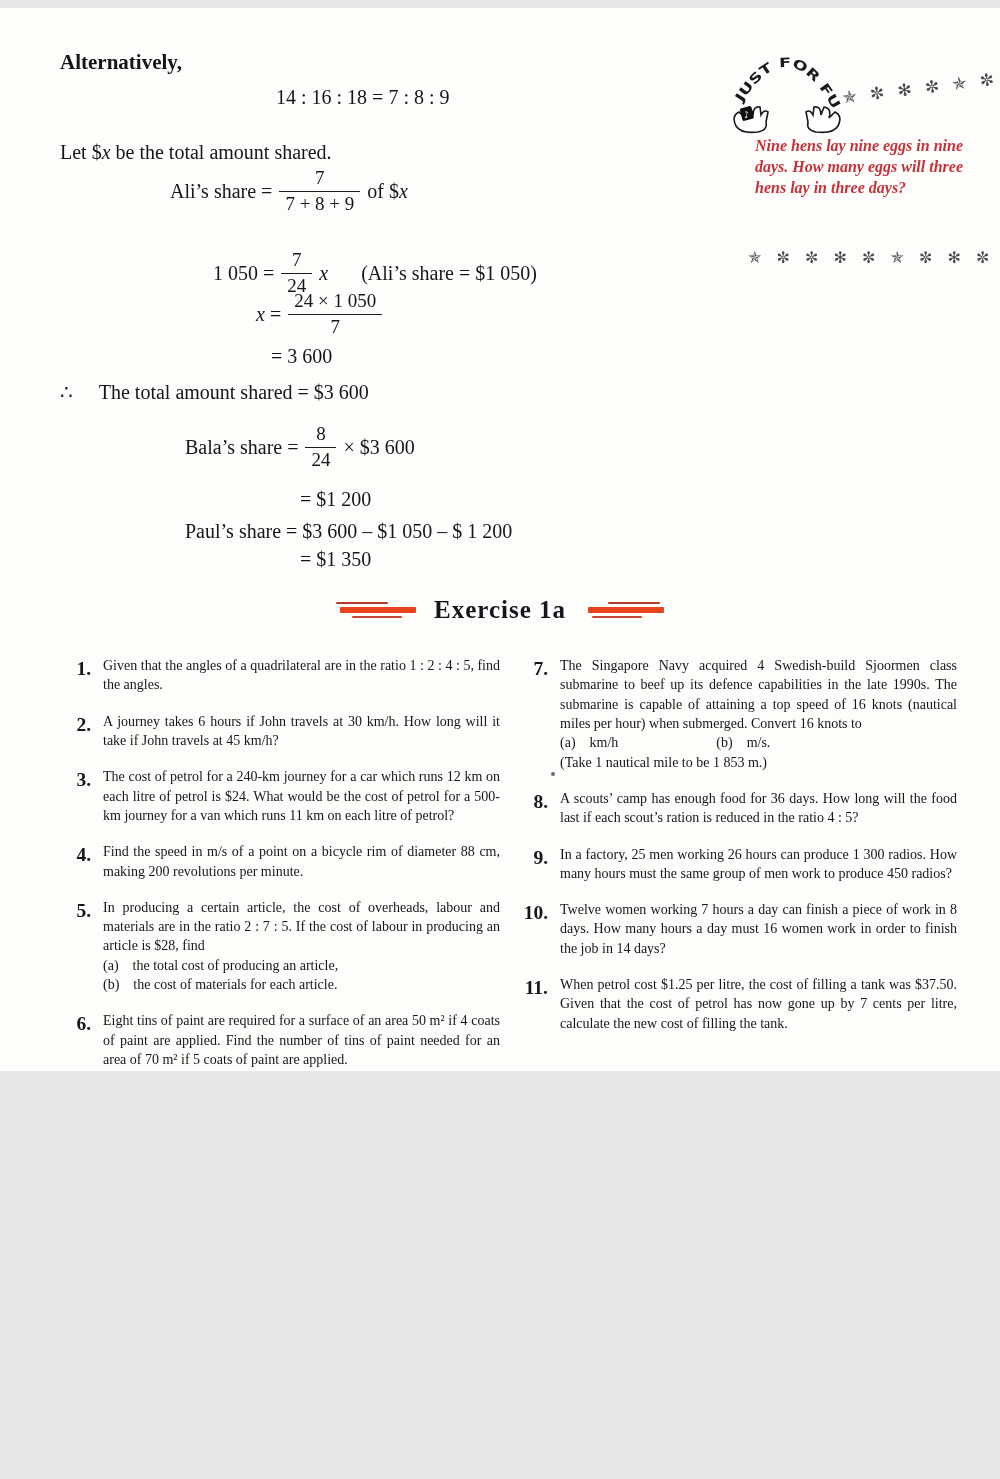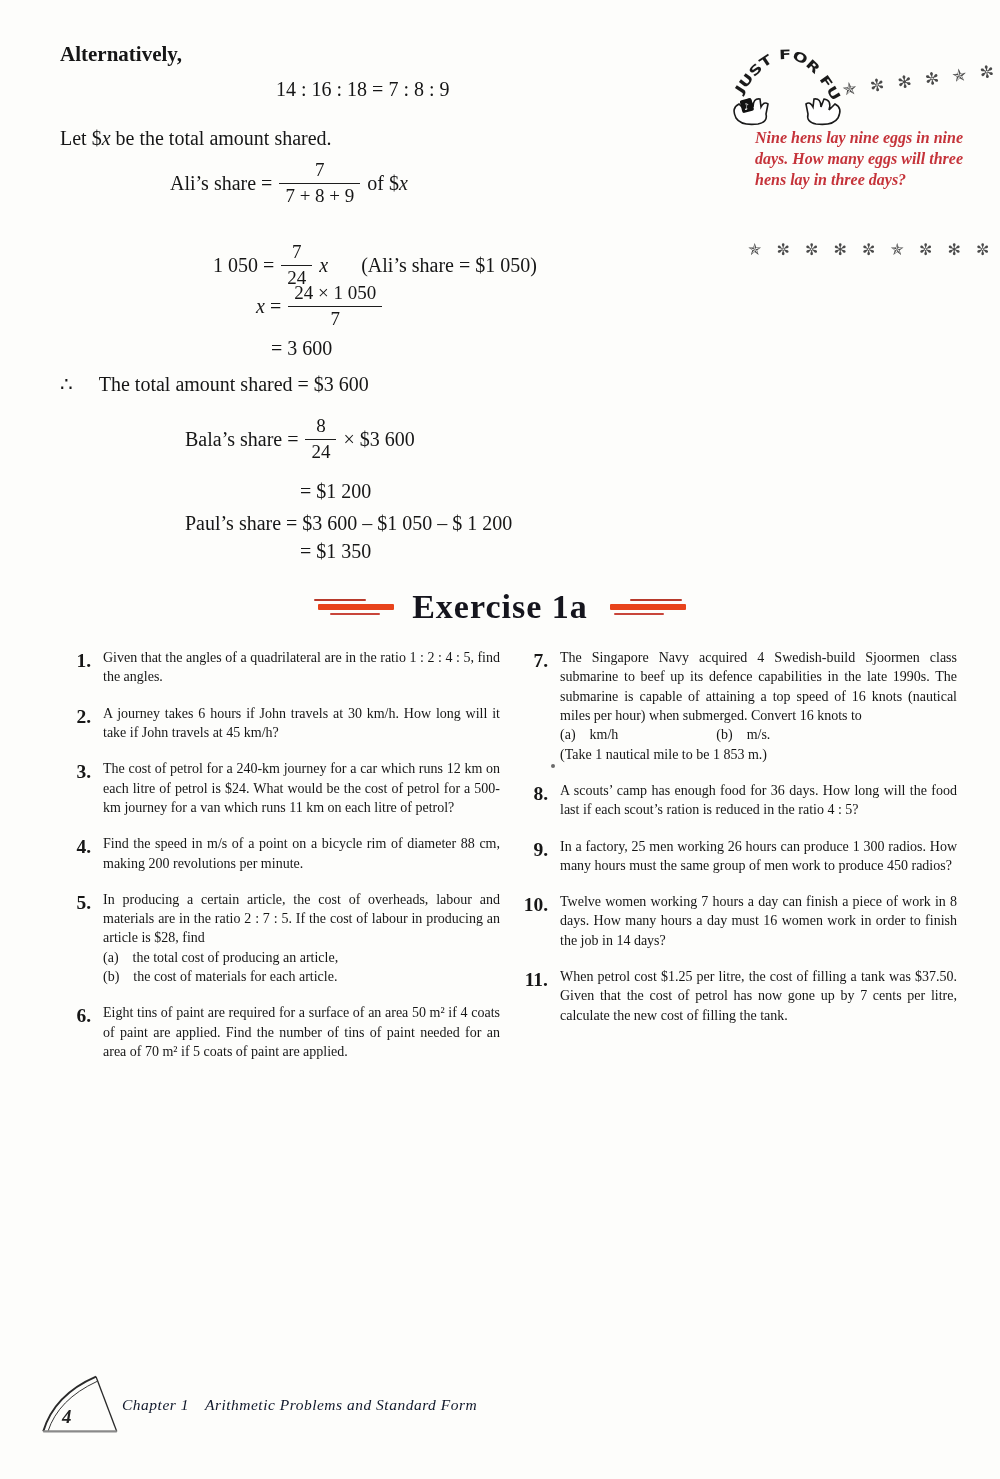--- a/index.html
+++ b/index.html
@@ -1,31 +1,31 @@
 <!DOCTYPE html>
 <html><head>
 <meta charset="utf-8">
 <style>
   html,body{margin:0;padding:0;background:#e8e8e8;}
   .page{
-    position:relative; width:1000px; height:1479px; margin:0 auto;
+    position:relative; width:1000px; height:1063px; margin:8px auto;
     background:#fdfdfb; color:#161616; overflow:hidden;
     font-family:"Liberation Serif","DejaVu Serif",serif;
   }
   
   .sol-line{position:absolute; font-size:20px; white-space:nowrap;}
   .bold{font-weight:bold;}
   .var{font-style:italic;}
   .mrow{display:flex; align-items:center; gap:7px;}
   .frac{display:inline-block; text-align:center; vertical-align:middle; line-height:1.1;}
   .frac .num{display:block; padding:0 6px 2px; font-size:19px;}
   .frac .den{display:block; border-top:1.6px solid #1d1d1d; padding:2px 6px 0; font-size:19px;}
   .l-alt{left:60px; top:42px; font-size:21px;}
   .l-ratio{left:276px; top:78px;}
-  .l-let{left:60px; top:127px;font-family:Liberation Serif, serif;}
+  .l-let{left:60px; top:133px;font-family:Liberation Serif, serif;}
   .l-ali{left:170px; top:160px;}
   .l-eq1{left:213px; top:242px;}
   .l-eq1 .note{margin-left:26px;}
   .l-eq2{left:256px; top:283px;}
   .l-eq3{left:271px; top:337px;}
   .l-concl{left:60px; top:372px;}
   .l-concl .tsym{display:inline-block; margin-right:26px;}
   .l-bala{left:185px; top:416px;}
   .l-balares{left:300px; top:480px;}
   .l-paul{left:185px; top:512px;}
@@ -35,21 +35,21 @@
   .stars{position:absolute; font-family:"DejaVu Sans",sans-serif; color:#4a4a4a; white-space:nowrap;}
   .stars-top{left:842px; top:70px; font-size:17px; letter-spacing:4px; transform:rotate(-7deg);}
   .stars-bottom{left:748px; top:240px; font-size:16px; letter-spacing:5px;}
   .riddle{
     position:absolute; left:755px; top:128px; width:212px;
     color:#c5333a; font-style:italic; font-weight:bold;
     font-size:16px; line-height:1.3;
   }
   
   .ex-head{position:absolute; left:0; top:588px; width:1000px; display:flex; justify-content:center; align-items:center;}
-  .ex-head h2{margin:0 20px; font-size:34px; font-weight:bold; color:#15151d; letter-spacing:1px;}
+  .ex-head h2{margin:0 20px; font-size:25px; font-weight:bold; color:#15151d; letter-spacing:1px;}
   .deco{display:inline-flex; flex-direction:column; gap:3px; width:80px;}
   .deco i{display:block; border-radius:1px;}
   .d1{height:2px; width:52px; background:#b8392b;}
   .d2{height:6px; width:76px; background:#e8431b;}
   .d3{height:2px; width:50px; background:#c8453a;}
   .deco-l .d1{margin-left:2px;}
   .deco-l .d2{margin-left:6px;}
   .deco-l .d3{margin-left:18px;}
   .deco-r .d1{margin-left:22px;}
   .deco-r .d2{margin-left:2px;}

